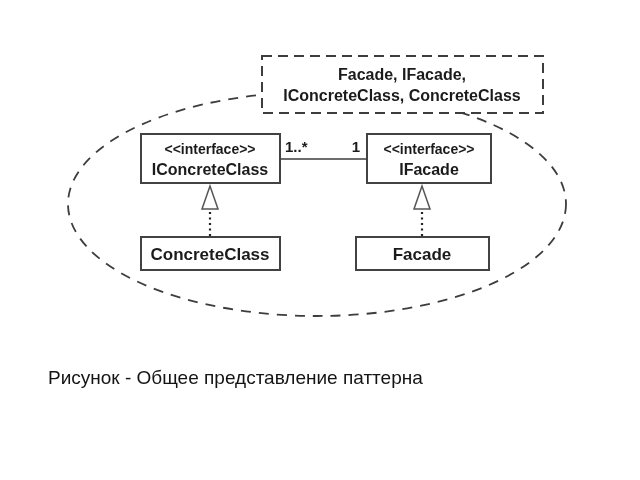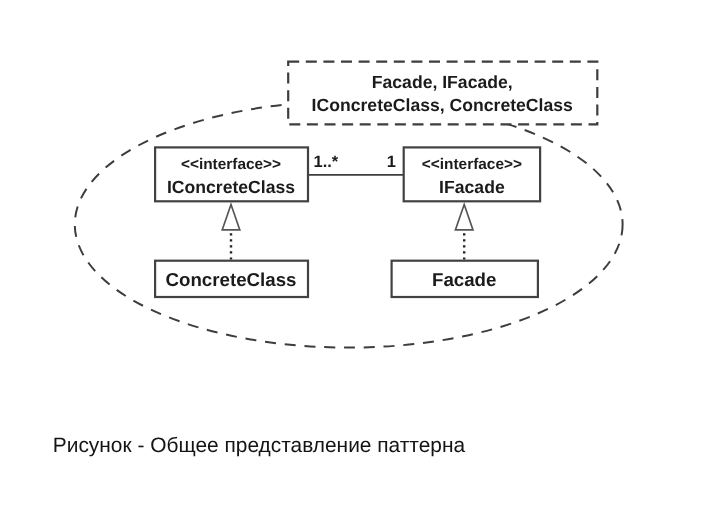--- a/index.html
+++ b/index.html
@@ -27,21 +27,20 @@
   }
   .caption {
     position: absolute;
     left: 48px;
     top: 365px;
     font-family: "Liberation Sans", sans-serif;
     font-size: 19px;
     line-height: 26px;
     color: #141414;
     font-weight: 400;
-    margin-top: 28px;
   }
 </style>
 </head>
 <body>
 
 <div class="stage">
 
   <svg class="diagram-svg" width="640" height="345" viewBox="0 0 640 345">
 
     <ellipse cx="317" cy="204" rx="249" ry="112" fill="none" stroke="#3d3d3d" stroke-width="1.8" stroke-dasharray="10 8"></ellipse>

